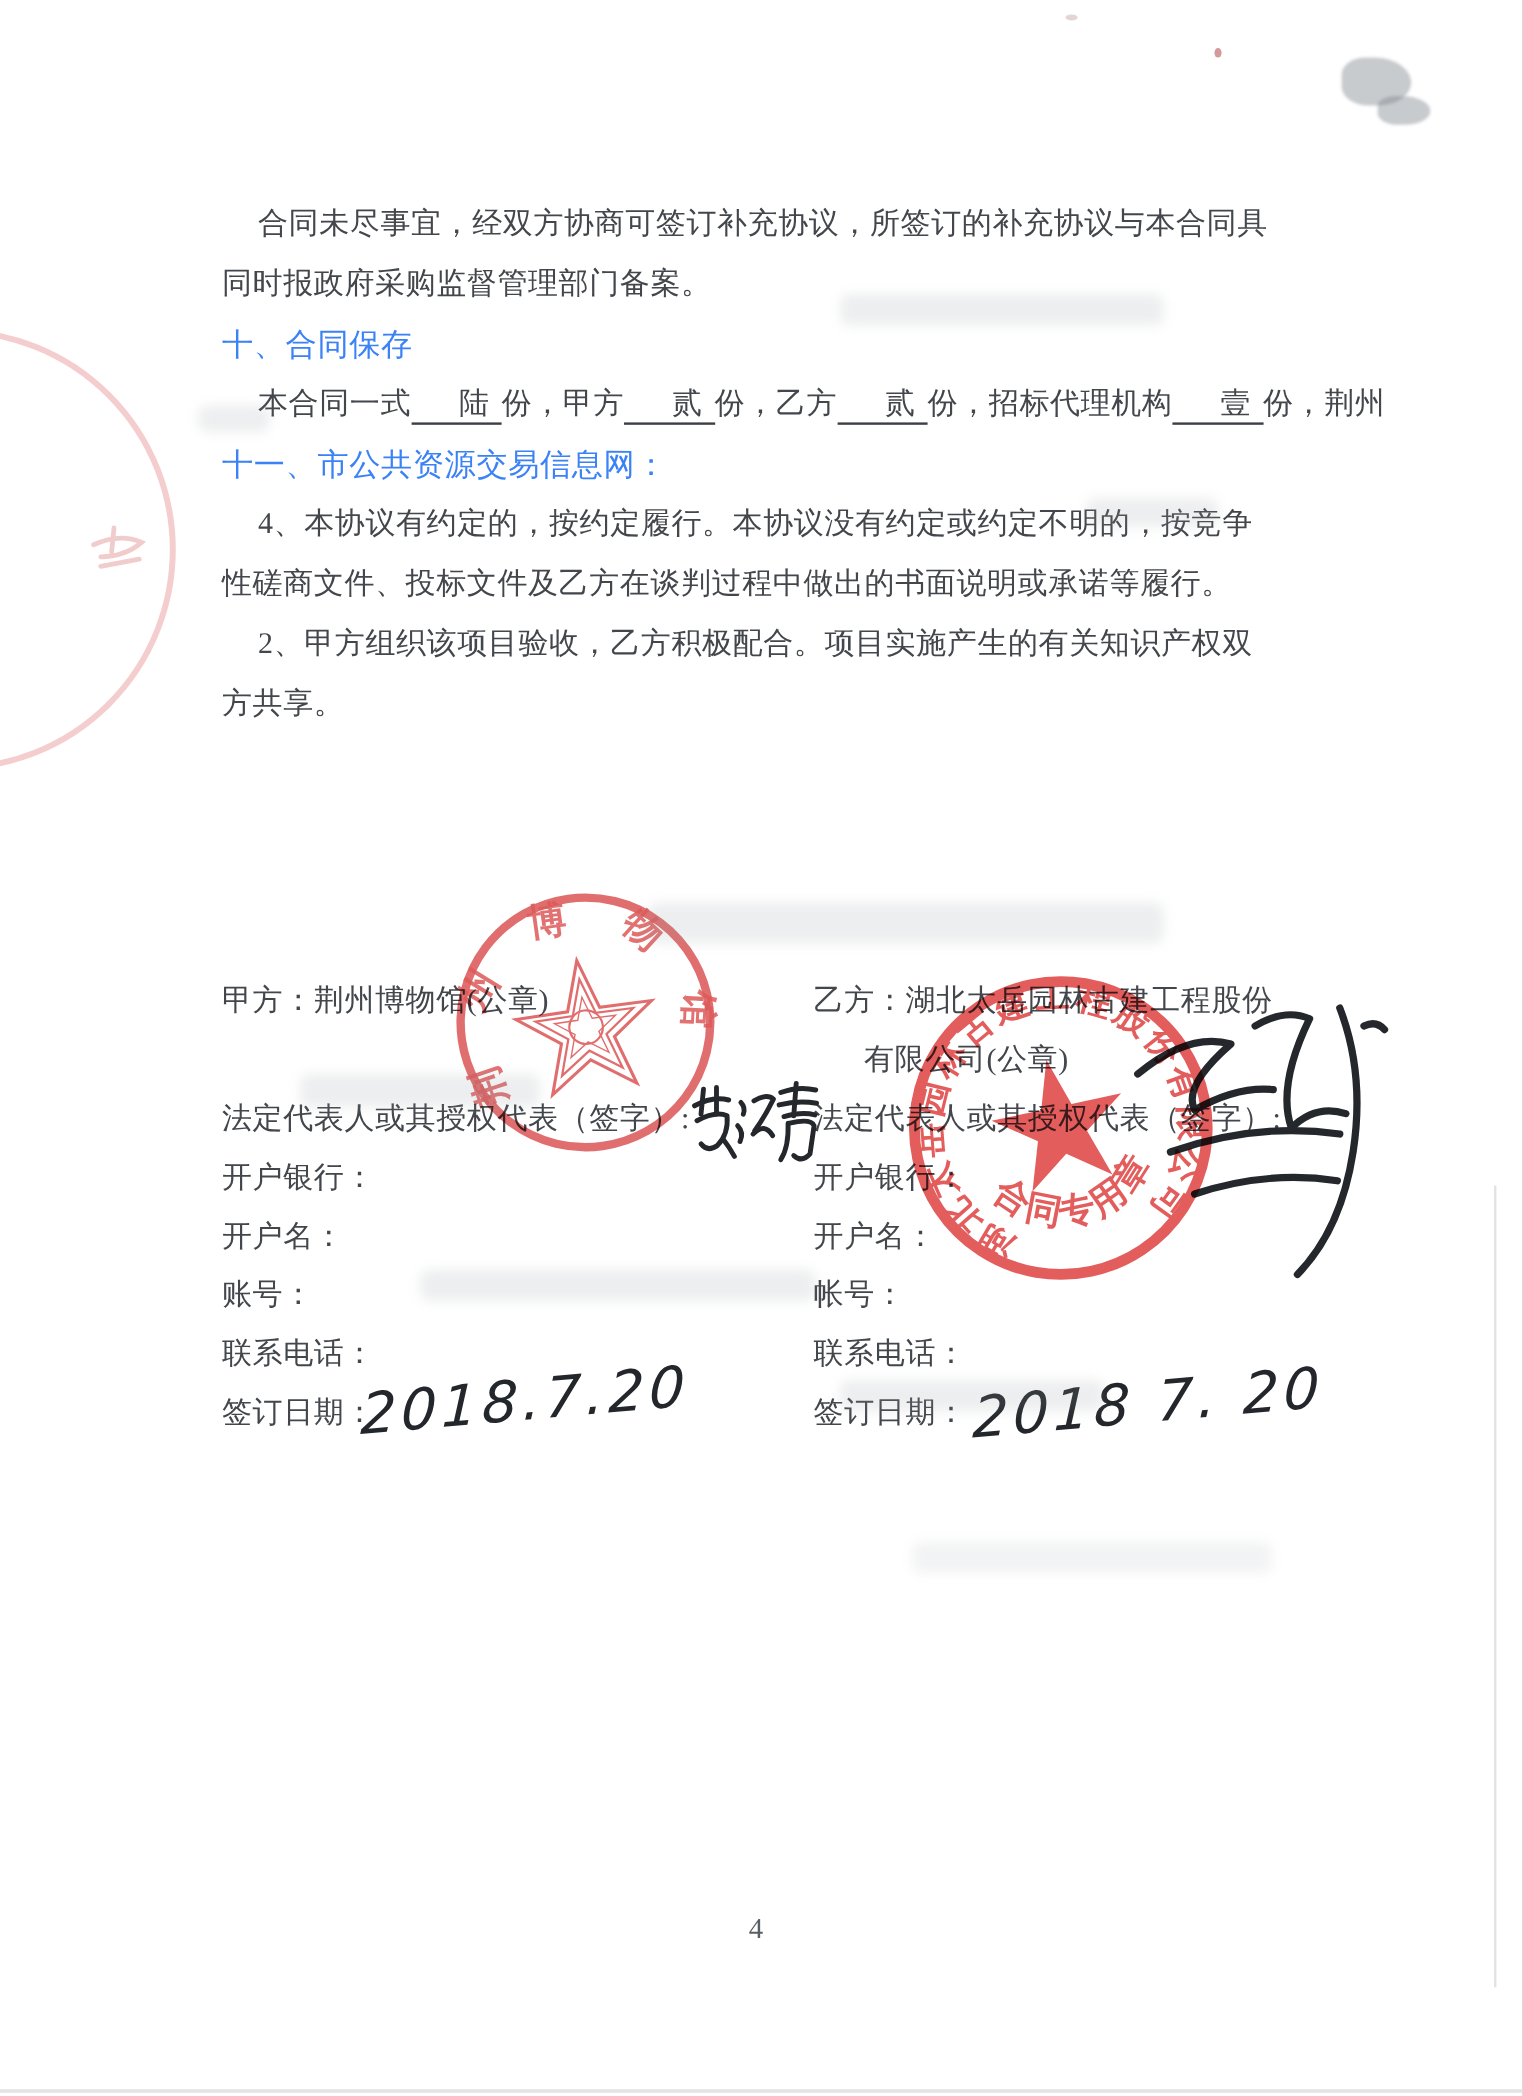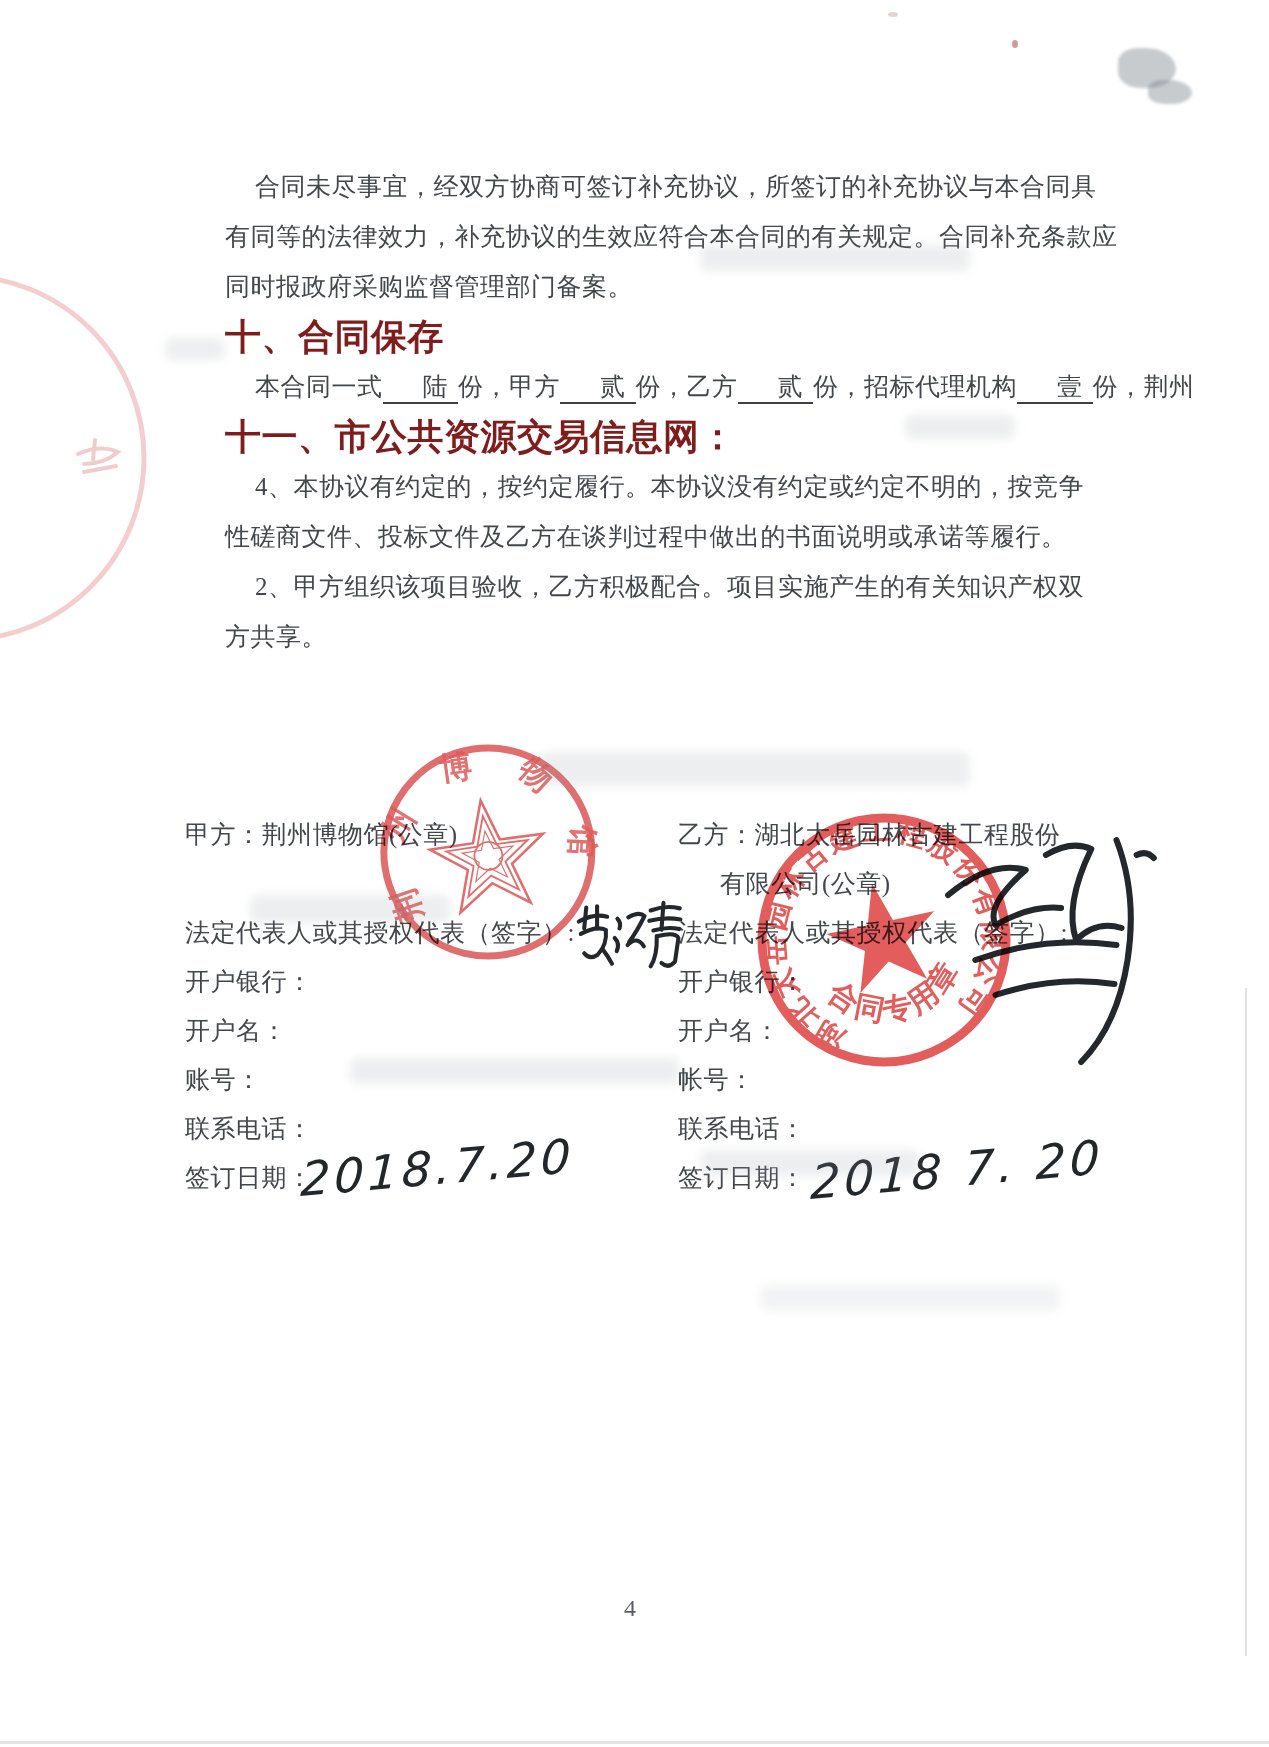--- a/index.html
+++ b/index.html
@@ -12,26 +12,25 @@
     font-family:"Liberation Serif","DejaVu Serif",serif;
     color:#43474c;
   }
   
   .textblock{
     position:absolute;left:185px;top:162px;width:882px;
   }
   .tline{
     font-size:25px;line-height:50px;height:50px;white-space:nowrap;
     letter-spacing:.5px;
-    margin-left:40px;
   }
   .indent{text-indent:30px;}
   .heading{
     font-family:"Liberation Sans","DejaVu Sans",sans-serif;
-    font-weight:700;color:#7f1d1d;font-size:36px;
+    font-weight:400;color:#3b82f6;font-size:26px;
   }
   .fill{
     border-bottom:2px solid #3c4044;
     padding:0 10px;display:inline-block;line-height:30px;
   }
   
   .sigblock{position:absolute;top:810px;left:0;width:1269px;}
   .sigline{position:absolute;font-size:25px;line-height:49px;height:49px;white-space:nowrap;letter-spacing:.5px;}
   .colA{left:185px;text-align:right;}
   .colB{left:678px;}
@@ -55,21 +54,20 @@
   .edge-v{position:absolute;left:1245px;top:988px;width:2px;height:668px;background:#e2e3e5;}
   .edge-b{position:absolute;left:0;top:1741px;width:1269px;height:3px;background:#e3e3e3;}
 </style>
 </head>
 <body>
 
 <div class="page">
 
   <div class="textblock">
     <div class="tline indent">合同未尽事宜，经双方协商可签订补充协议，所签订的补充协议与本合同具</div>
-    <div class="tline">有同等的法律效力，补充协议的生效应符合本合同的有关规定。合同补充条款应</div>
     <div class="tline">同时报政府采购监督管理部门备案。</div>
     <div class="tline heading">十、合同保存</div>
     <div class="tline indent">
       <span>本合同一式</span><span class="fill">陆</span><span>份，甲方</span><span class="fill">贰</span><span>份，乙方</span><span class="fill">贰</span><span>份，招标代理机构</span><span class="fill">壹</span><span>份，荆州</span>
     </div>
     <div class="tline heading">十一、市公共资源交易信息网：</div>
     <div class="tline indent">4、本协议有约定的，按约定履行。本协议没有约定或约定不明的，按竞争</div>
     <div class="tline">性磋商文件、投标文件及乙方在谈判过程中做出的书面说明或承诺等履行。</div>
     <div class="tline indent">2、甲方组织该项目验收，乙方积极配合。项目实施产生的有关知识产权双</div>
     <div class="tline">方共享。</div>

